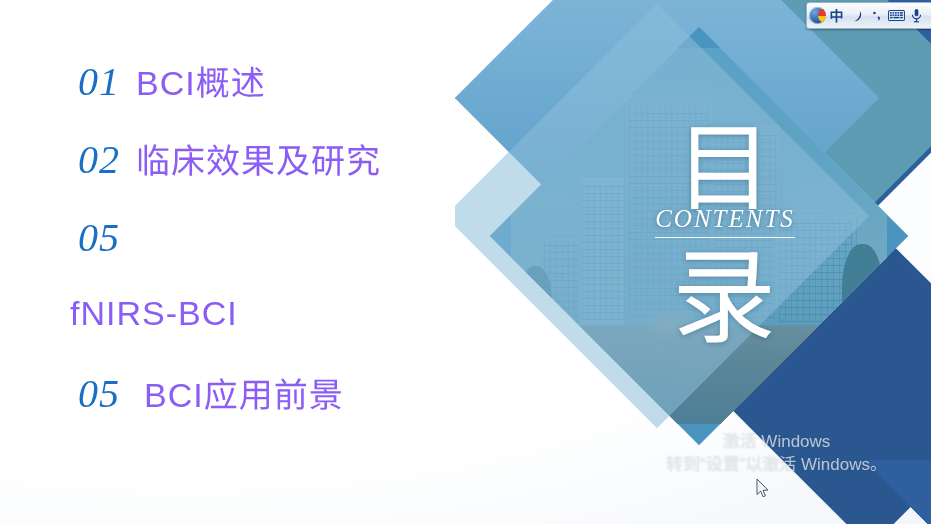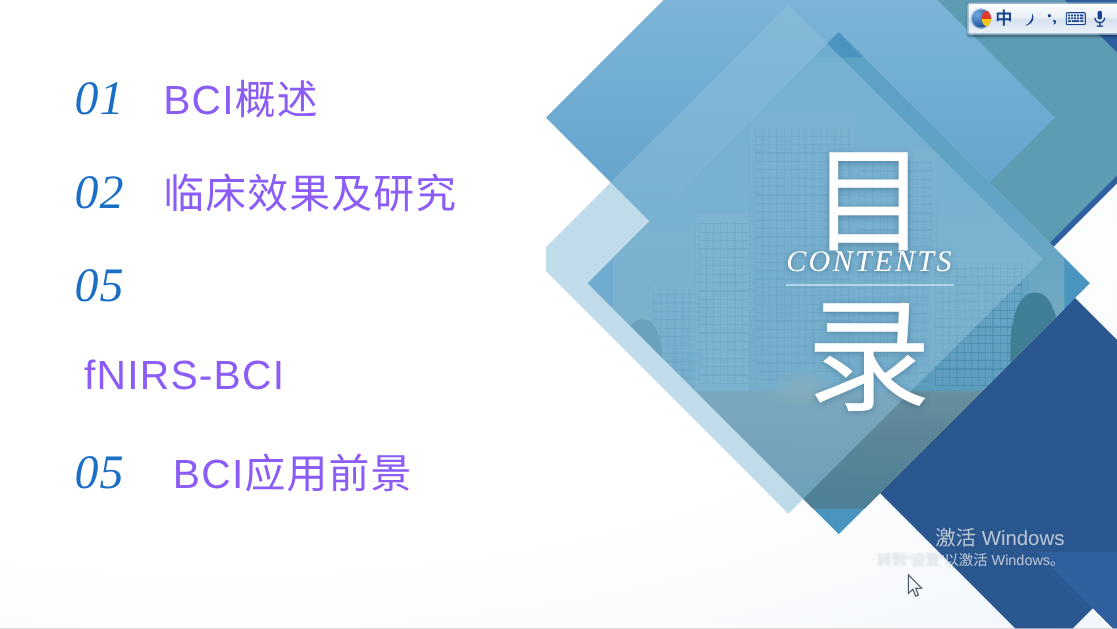--- a/index.html
+++ b/index.html
@@ -32,20 +32,21 @@
       radial-gradient(120% 90% at 20% 40%, rgba(255,255,255,1) 55%, rgba(238,244,250,0.85) 100%);
     pointer-events: none;
   }
 
   
   .agenda {
     position: absolute;
     left: 62px;
     top: 62px;
     width: 470px;
+    text-align: center;
   }
   .agenda-row {
     display: flex;
     align-items: baseline;
     height: 78px;
   }
   .agenda-num {
     font-family: "Liberation Serif", "DejaVu Serif", serif;
     font-style: italic;
     font-weight: 400;
@@ -215,27 +216,27 @@
     margin-top: -8px;
     letter-spacing: 2px;
     text-shadow: 0 1px 5px rgba(20,60,90,.35);
   }
 
   
   .watermark {
     position: absolute;
     right: 44px;
     bottom: 48px;
-    text-align: right;
+    text-align: center;
     color: rgba(236,240,244,0.72);
     text-shadow: 0 0 2px rgba(60,80,100,.25);
     pointer-events: none;
   }
   .wm-title { font-size: 17px; line-height: 1.15; }
-  .wm-sub   { font-size: 12px; line-height: 1.3; margin-top: 2px; }
+  .wm-sub   { font-size: 17px; line-height: 1.3; margin-top: 2px; }
 
   
   .cursor {
     position: absolute;
     left: 756px;
     top: 478px;
     width: 0; height: 0;
     pointer-events: none;
   }
   .cursor svg { display: block; }

